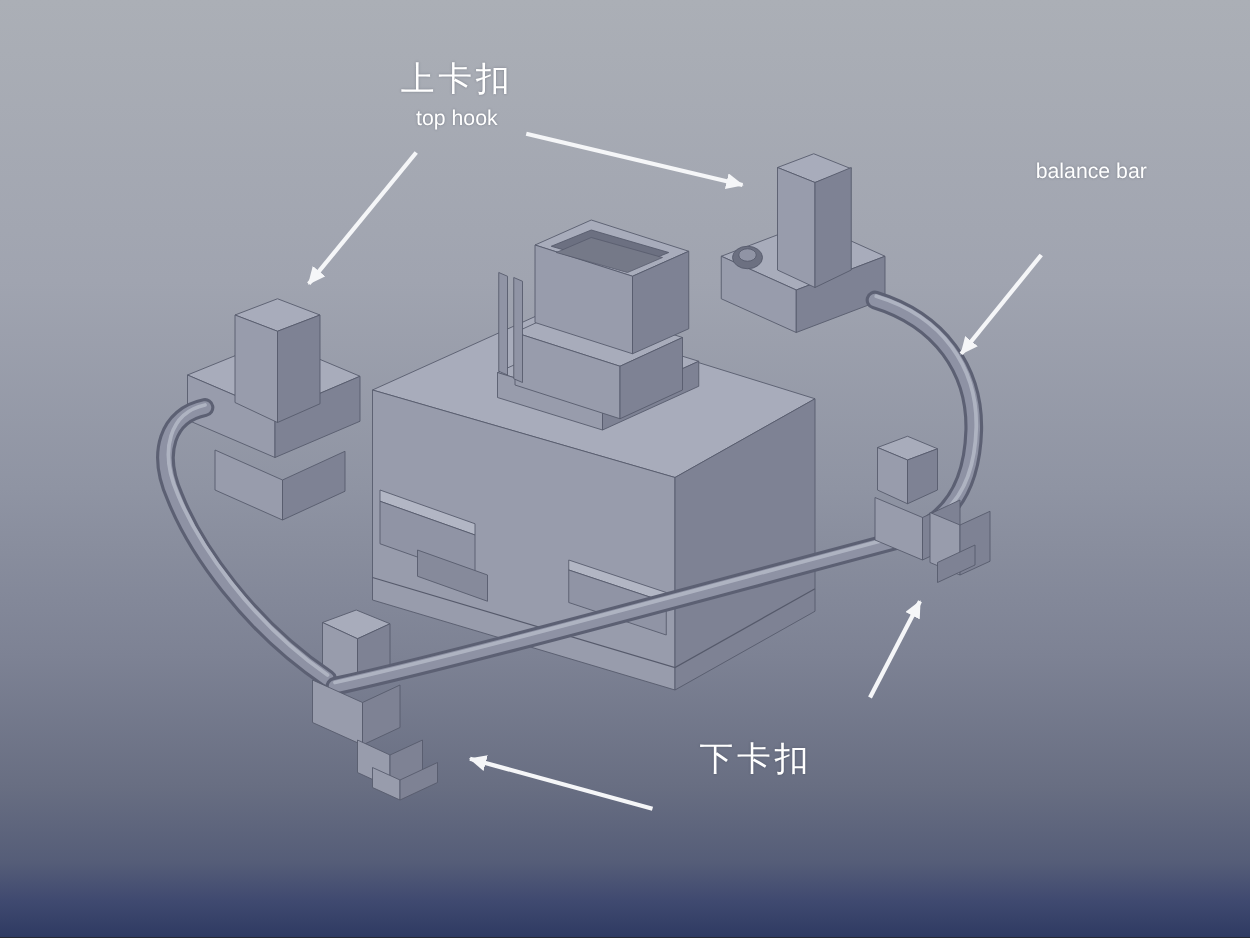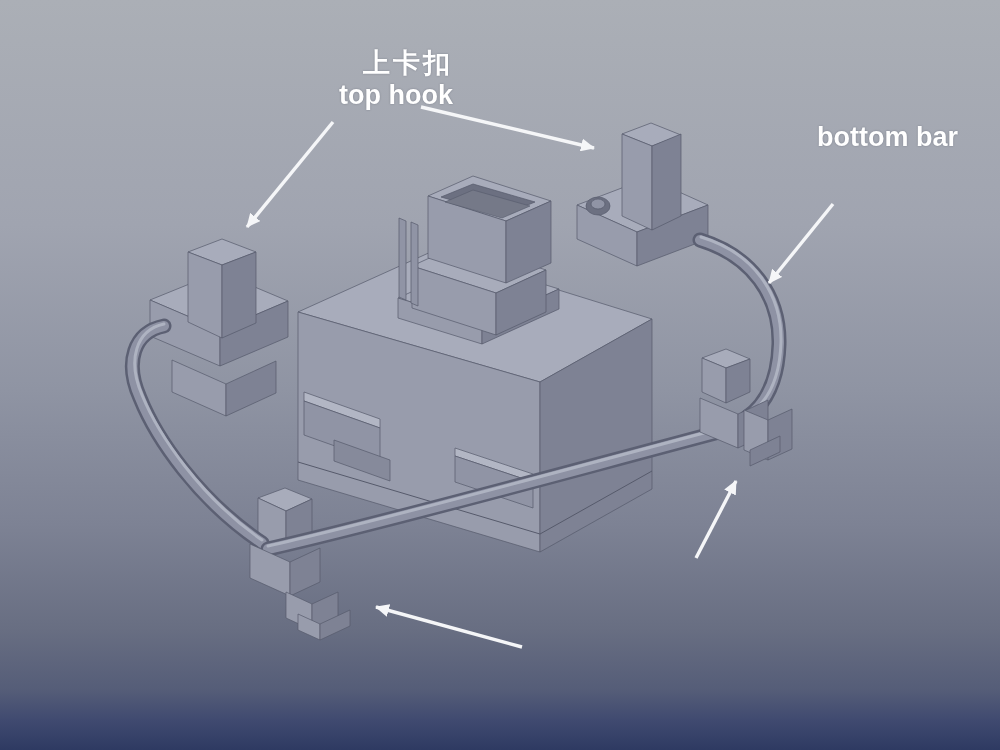--- a/index.html
+++ b/index.html
@@ -20,24 +20,24 @@
   .fm{fill:#9094a5;stroke:#565a6b;stroke-width:.7;stroke-linejoin:round;}
   .fm2{fill:#868a9b;stroke:#565a6b;stroke-width:.7;stroke-linejoin:round;}
   .edge{stroke:#565a6b;stroke-width:1;fill:none;}
   
   .wireOut{stroke:#5c6073;stroke-width:15;fill:none;stroke-linecap:round;}
   .wireMid{stroke:#8e92a4;stroke-width:10;fill:none;stroke-linecap:round;}
   .wireHi{stroke:#b4b8c7;stroke-width:3;fill:none;stroke-linecap:round;opacity:.85;}
   
   .arrow{stroke:#f5f6f8;stroke-width:3.4;fill:none;}
   
-  .label{position:absolute;text-align:right;color:#ffffff;font-weight:bold;
+  .label{position:absolute;text-align:center;color:#ffffff;font-weight:normal;
          text-shadow:0 0 2px rgba(40,45,60,.35);}
   .label .zh{font-size:27px;line-height:34px;letter-spacing:3px;}
-  .label .en{font-size:27px;line-height:30px;}
+  .label .en{font-size:17px;line-height:30px;}
 </style>
 </head>
 <body>
 
 <div class="stage">
 
   <svg class="scene" viewBox="0 0 1000 750">
     <defs>
       <marker id="ah" markerUnits="userSpaceOnUse" markerWidth="15" markerHeight="13" refX="13" refY="6.5" orient="auto">
         <path d="M0,0 L14,6.5 L0,13 Z" fill="#f5f6f8"></path>
@@ -155,19 +155,20 @@
       <line class="arrow" x1="696" y1="558" x2="736" y2="481" marker-end="url(#ah)"></line>
     </g>
   </svg>
 
   <div class="label" style="left:278px;top:46px;width:175px;">
     <div class="zh">上卡扣</div>
     <div class="en">top hook</div>
   </div>
 
   <div class="label" style="left:788px;top:122px;width:170px;">
-    <div class="en">bottom bar</div>
+    <div class="en">balance bar</div>
   </div>
 
   <div class="label" style="left:512px;top:590px;width:185px;">
+    <div class="zh">下卡扣</div>
   </div>
 
 </div>
 
 </body></html>

